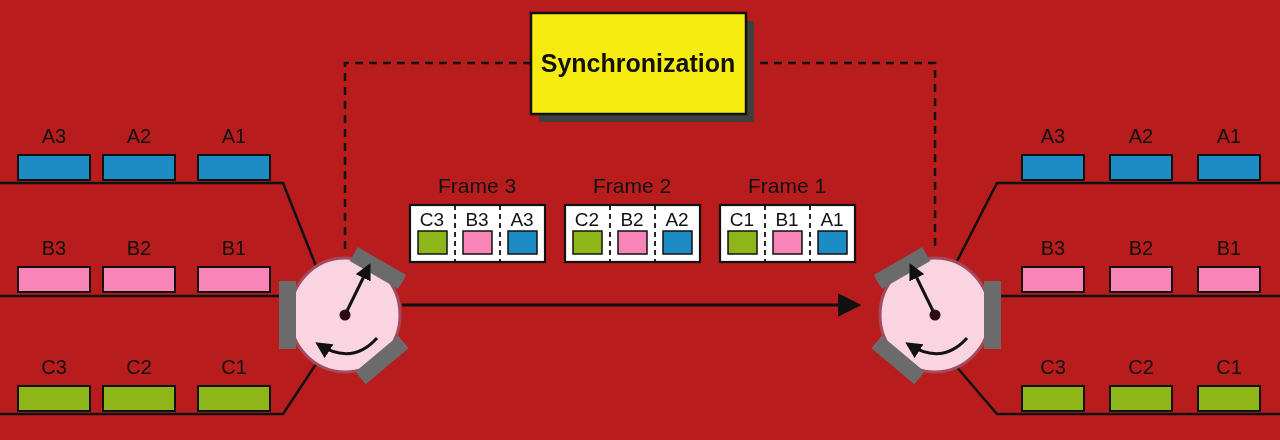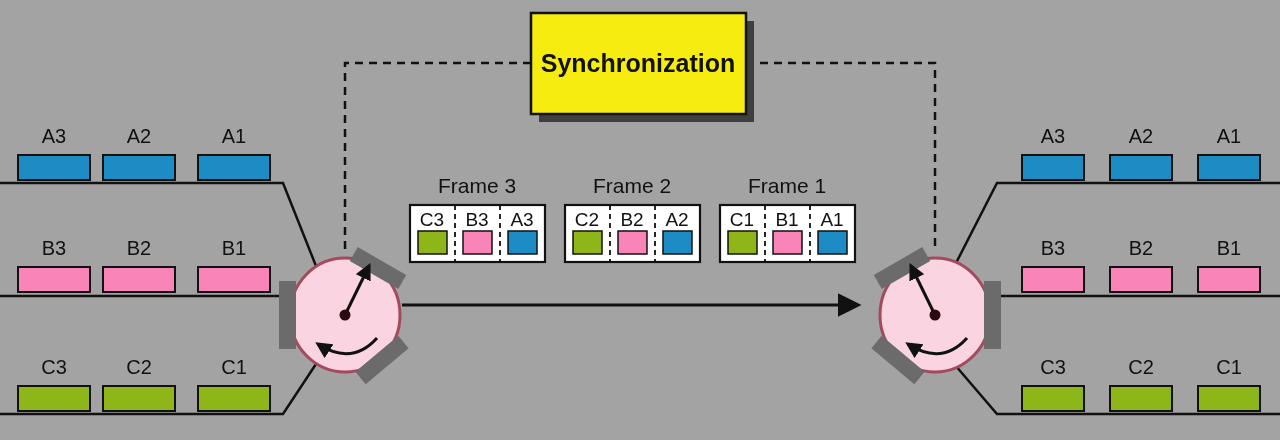--- a/index.html
+++ b/index.html
@@ -1,16 +1,16 @@
 <!DOCTYPE html>
 <html><head>
 <meta charset="utf-8">
 <style>
   html,body{margin:0;padding:0;background:#ffffff;}
-  .stage{width:1280px;height:440px;background:#a3a3a3;position:relative;overflow:hidden;}
+  .stage{width:1280px;height:440px;background:#b91c1c;position:relative;overflow:hidden;}
   svg{display:block;}
   text{font-family:"Liberation Sans",sans-serif;fill:#111;}
   .lbl{font-size:20px;font-weight:400;}
   .frame-lbl{font-size:21px;font-weight:400;}
   .slot-lbl{font-size:19px;font-weight:400;}
   .sync-lbl{font-size:25px;font-weight:600;}
   .unit{stroke:#111;stroke-width:2;}
   .slot-sq{stroke:#111;stroke-width:1.5;}
   .chline{stroke:#111;stroke-width:2.5;fill:none;}
   .dash{stroke:#111;stroke-width:2.5;fill:none;stroke-dasharray:8 6;}

